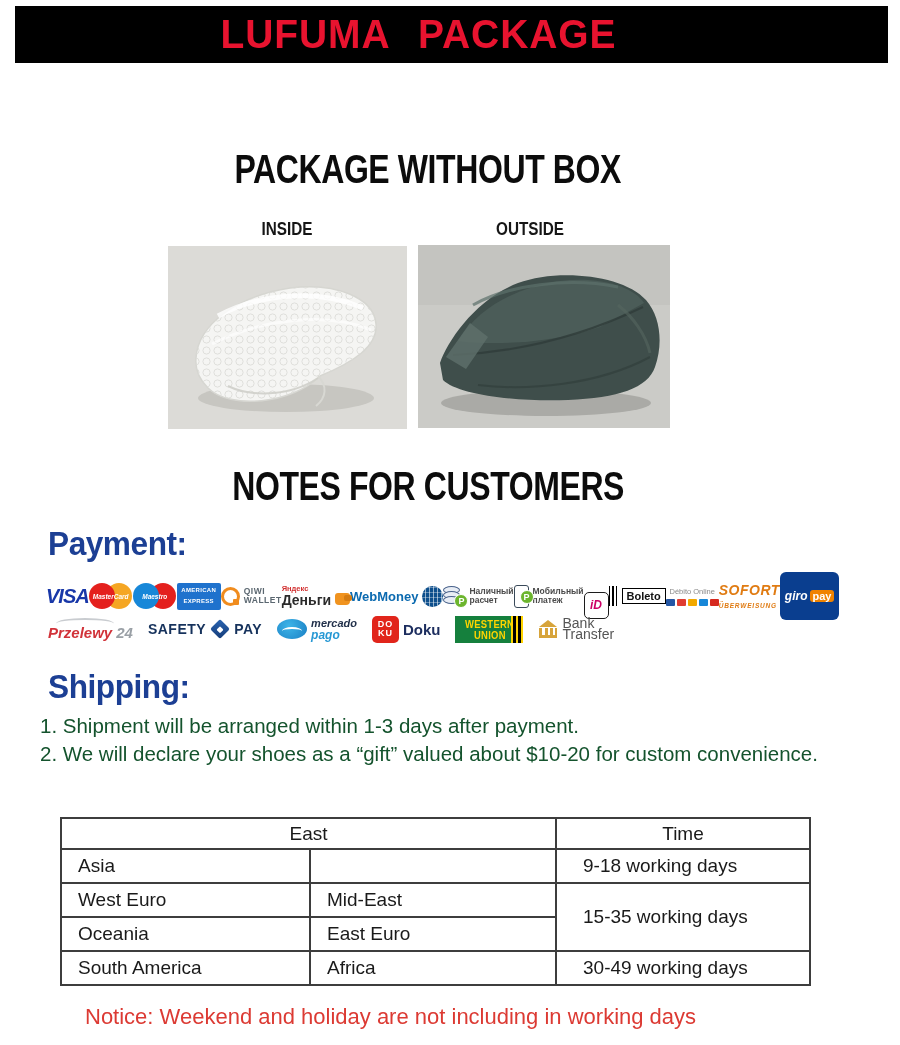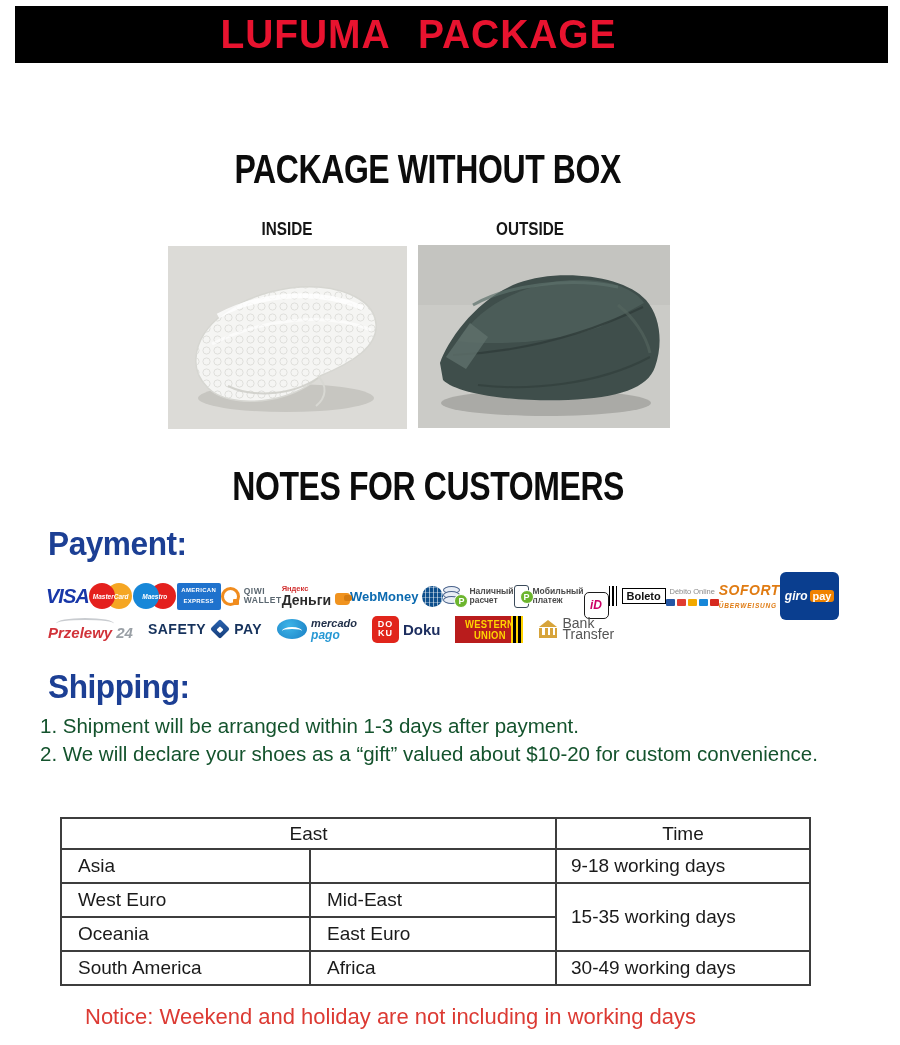--- a/index.html
+++ b/index.html
@@ -138,21 +138,21 @@
   .mp-oval::after { content:""; position:absolute; left:5px; top:8px; width:20px; height:6px;
                     border-top:2px solid #fff; border-radius:50%; }
   .mp-1 { font-size:11px; font-weight:bold; font-style:italic; color:#22304a; line-height:11px; }
   .mp-2 { font-size:12px; font-weight:bold; font-style:italic; color:#2798d4; line-height:12px; }
 
   .doku-badge { width:27px; height:27px; background:#e1251b; border-radius:5px; color:#fff;
                 display:flex; flex-direction:column; align-items:center; justify-content:center;
                 font-size:9px; font-weight:900; line-height:9px; letter-spacing:1px; }
   .doku-text { font-size:15px; font-weight:bold; color:#1c2d5e; }
 
-  .wu { width:68px; height:27px; background:#b91c1c; display:flex; flex-direction:column; justify-content:center;
+  .wu { width:68px; height:27px; background:#15803d; display:flex; flex-direction:column; justify-content:center;
         padding-left:5px; position:relative; overflow:hidden; gap:1px; }
   .wu span { color:#ffd400; font-size:10.5px; font-weight:900; line-height:10px; letter-spacing:0.3px;
              transform:scaleX(0.9); transform-origin:left; }
   .wu::after { content:""; position:absolute; right:0; top:0; bottom:0; width:12px;
                background:repeating-linear-gradient(90deg,#ffd400 0 2px,#000 2px 5px); }
 
   .bank-icon { position:relative; width:20px; height:18px; }
   .bank-icon::before { content:""; position:absolute; top:0; left:1px; width:0; height:0;
                        border-left:9px solid transparent; border-right:9px solid transparent;
                        border-bottom:7px solid #d7a43b; }
@@ -163,21 +163,21 @@
 
   
   .ship-list { position:absolute; left:40px; top:712px; width:845px;
                font-size:20.5px; line-height:28px; color:#14532d; }
 
   
   .delivery-table { position:absolute; left:60px; top:817px; border-collapse:collapse; table-layout:fixed; }
   .delivery-table td { border:2px solid #3d3d3d; font-size:19px; color:#1a1a1a;
                        height:34px; padding:0 0 0 16px; vertical-align:middle; }
   .delivery-table td.th { text-align:center; padding:0; height:31px; }
-  .delivery-table td.time { padding-left:14px;margin-left:12px; }
+  .delivery-table td.time { padding-left:26px;margin-left:12px; }
 
   
   .notice { position:absolute; left:85px; top:1004px; color:#dc3a33; font-size:22px; white-space:nowrap; }
 </style>
 </head>
 <body>
 
 <div class="header-bar">
   <span class="header-title">LUFUMA  PACKAGE</span>
 </div>

